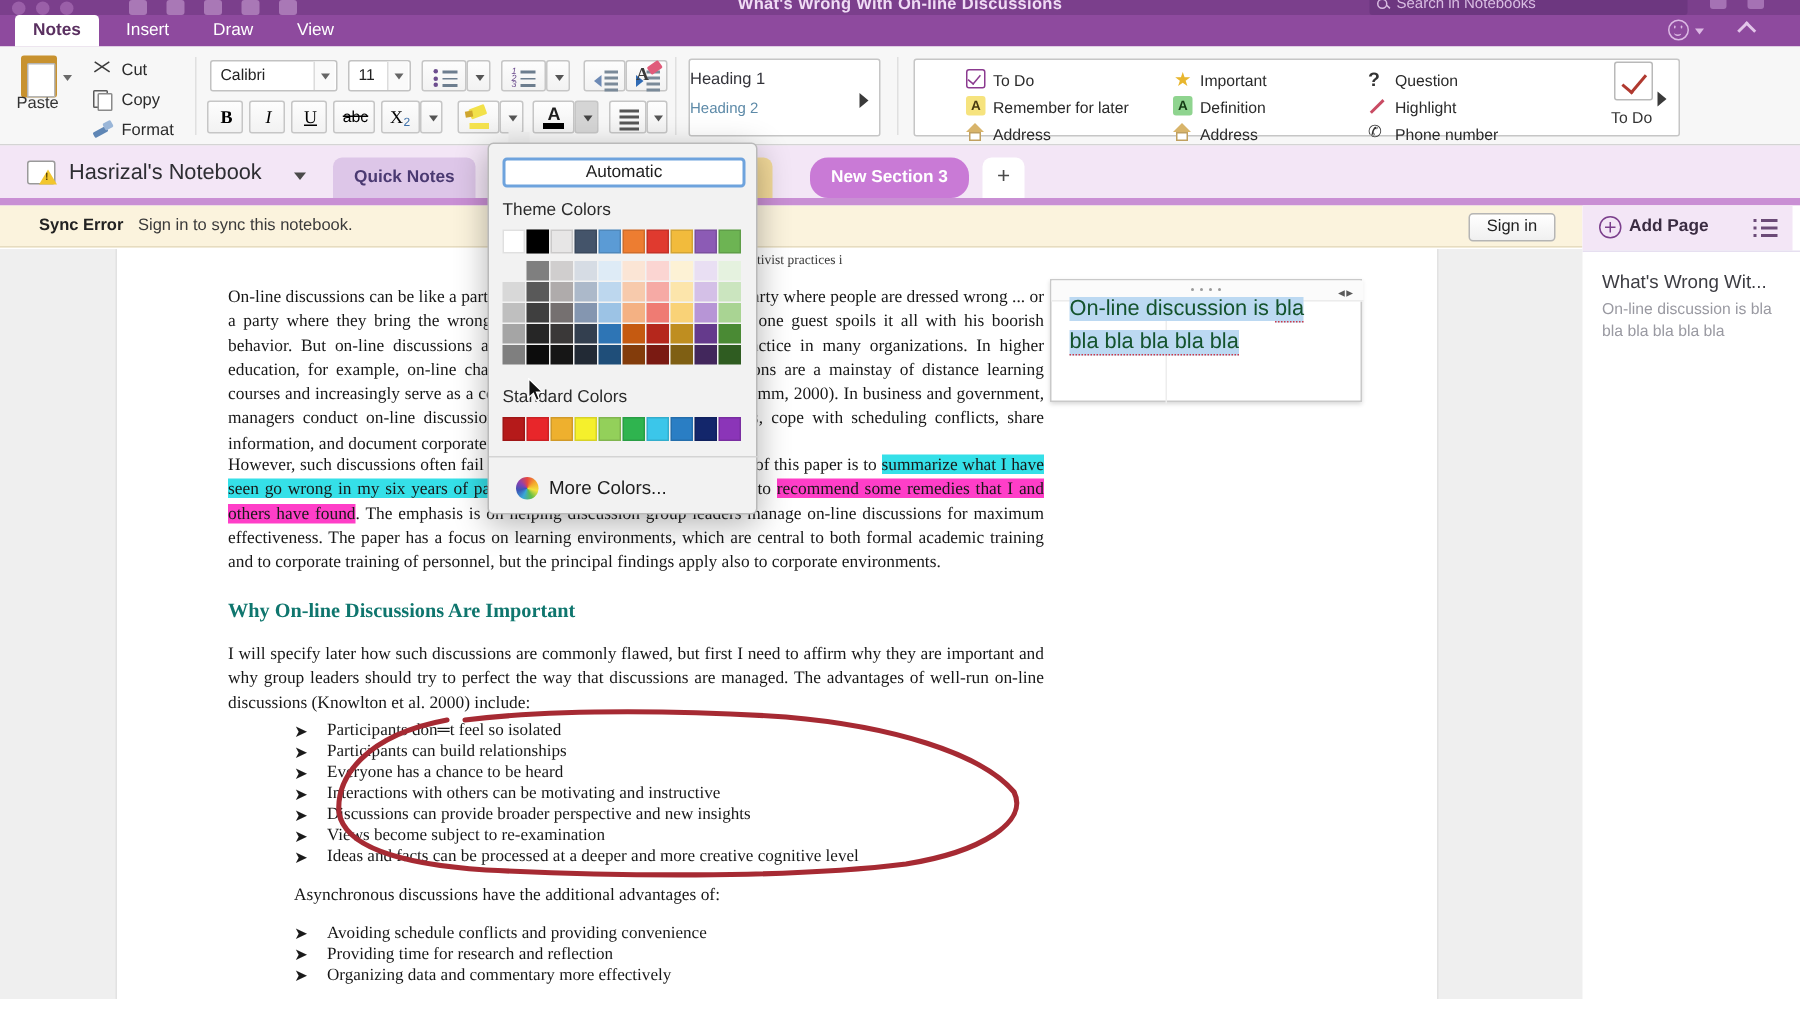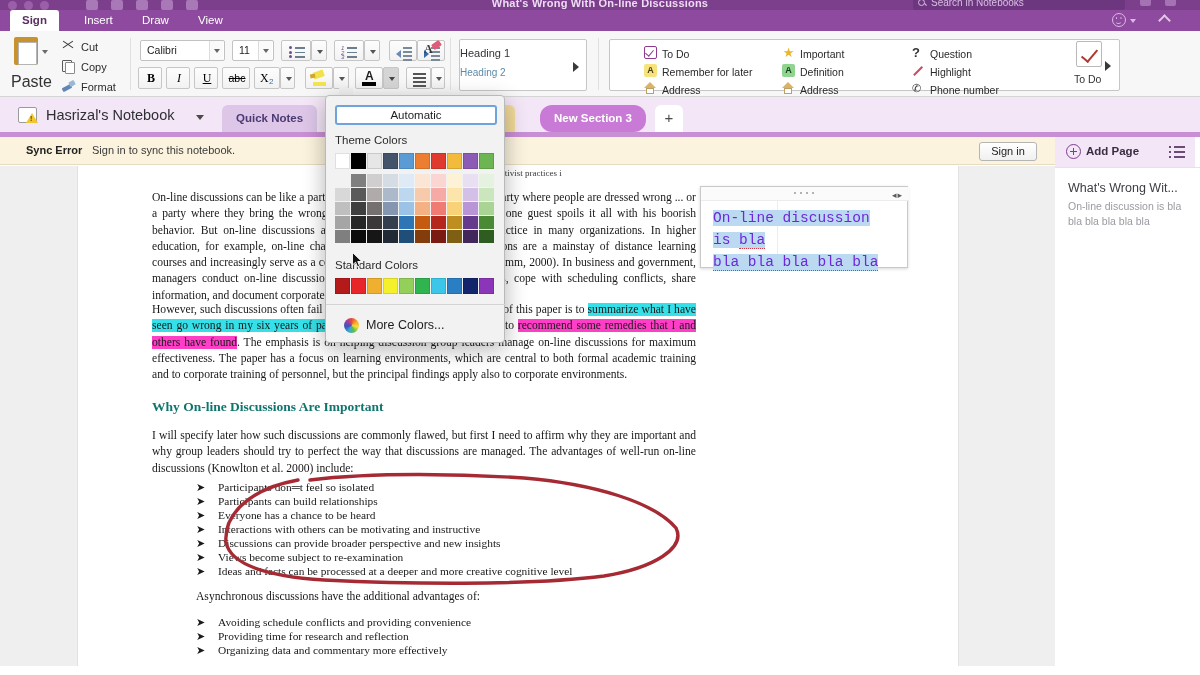--- a/index.html
+++ b/index.html
@@ -70,21 +70,21 @@
   
   .paste-ico {
     position:absolute; left:14px; top:6px; width:24px; height:28px;
     background:#c8922f; border-radius:2px;
   }
   .paste-ico:after{
     content:''; position:absolute; left:4px; top:5px; width:17px; height:21px;
     background:#fff; border:1px solid #b5b5b5; border-radius:1px;
   }
   .paste-caret{position:absolute;left:42px;top:19px;width:0;height:0;border-left:3px solid transparent;border-right:3px solid transparent;border-top:4px solid #6a6a6a;}
-  .paste-label{position:absolute;left:11px;top:42px;font-size:16px;color:#333;}
+  .paste-label{position:absolute;left:11px;top:32px;font-size:11px;color:#333;}
 
   .cmd { position:absolute; font-size:11px; color:#2b2b2b; white-space:nowrap;}
   .cmd .gi { position:absolute; left:-20px; top:-2px; width:15px; height:14px; }
 
   
   .ic-cut{position:relative;}
   .ic-cut:before,.ic-cut:after{content:'';position:absolute;width:12px;height:1.4px;background:#3a3a3a;top:5px;left:1px;}
   .ic-cut:before{transform:rotate(34deg);} .ic-cut:after{transform:rotate(-34deg);}
   
   .ic-copy:before{content:'';position:absolute;left:1px;top:1px;width:8px;height:10px;border:1.3px solid #5b5b5b;border-radius:1px;}
@@ -224,23 +224,23 @@
   
   .note{
     position:absolute;top:186px;left:700px;width:208px;height:82px;
     background:#fff;border:1px solid #c9c9c9;box-shadow:0 1px 3px rgba(0,0,0,.16);
   }
   .note-grip{position:absolute;top:0;left:0;width:208px;height:14px;background:#fbfbfb;border-bottom:1px solid #ececec;}
   .note-dots{position:absolute;top:5px;left:93px;width:22px;height:3px;}
   .note-dots i{position:absolute;width:2.4px;height:2.4px;background:#9a9a9a;border-radius:50%;}
   .note-arrows{position:absolute;top:3px;right:6px;font-size:9px;color:#5a5a5a;letter-spacing:1px;}
   .note-text{
-    position:absolute;top:20px;left:12px;width:180px;
-    font-size:14.5px;line-height:22px;color:#6d28d9;
-    font-family:Liberation Mono, monospace;
+    position:absolute;top:8px;left:12px;width:180px;
+    font-size:14.5px;line-height:22px;color:#14532d;
+    font-family:Liberation Sans, sans-serif;
   }
   .note-text span{background:#bcd9f2;}
   .sq{border-bottom:1.6px dotted #cc3a4a;}
   .note-vline{position:absolute;top:14px;left:76px;width:1px;height:68px;background:#ededed;}
 
   
   .picker{
     position:absolute;top:95px;left:325px;width:180px;height:248px;
     background:#f2f2f2;border:1px solid #b9b9b9;border-radius:4px;
     box-shadow:0 6px 22px rgba(0,0,0,.30);
@@ -288,21 +288,21 @@
       <span class="mag"></span>
       <span>Search in Notebooks</span>
     </div>
     <div class="tb-right-icons">
       <span></span>
       <span></span>
     </div>
   </div>
 
   <div class="ribbon-tabs">
-    <div class="rtab active" style="left:10px;">Sign</div>
+    <div class="rtab active" style="left:10px;">Notes</div>
     <div class="rtab" style="left:72px;">Insert</div>
     <div class="rtab" style="left:130px;">Draw</div>
     <div class="rtab" style="left:186px;">View</div>
     <div class="smiley"></div>
     <div class="smiley-caret"></div>
     <div class="chev-up"></div>
   </div>
 
   <div class="ribbon">
 

